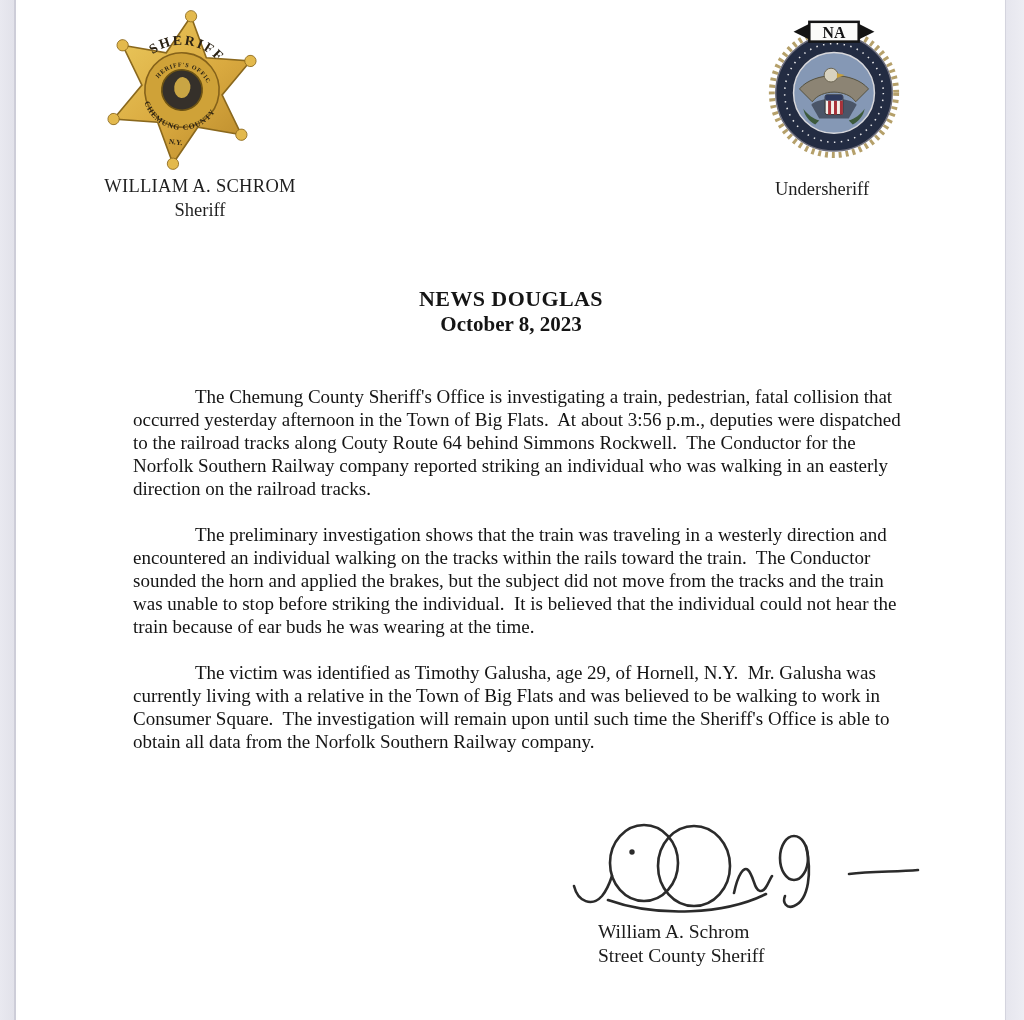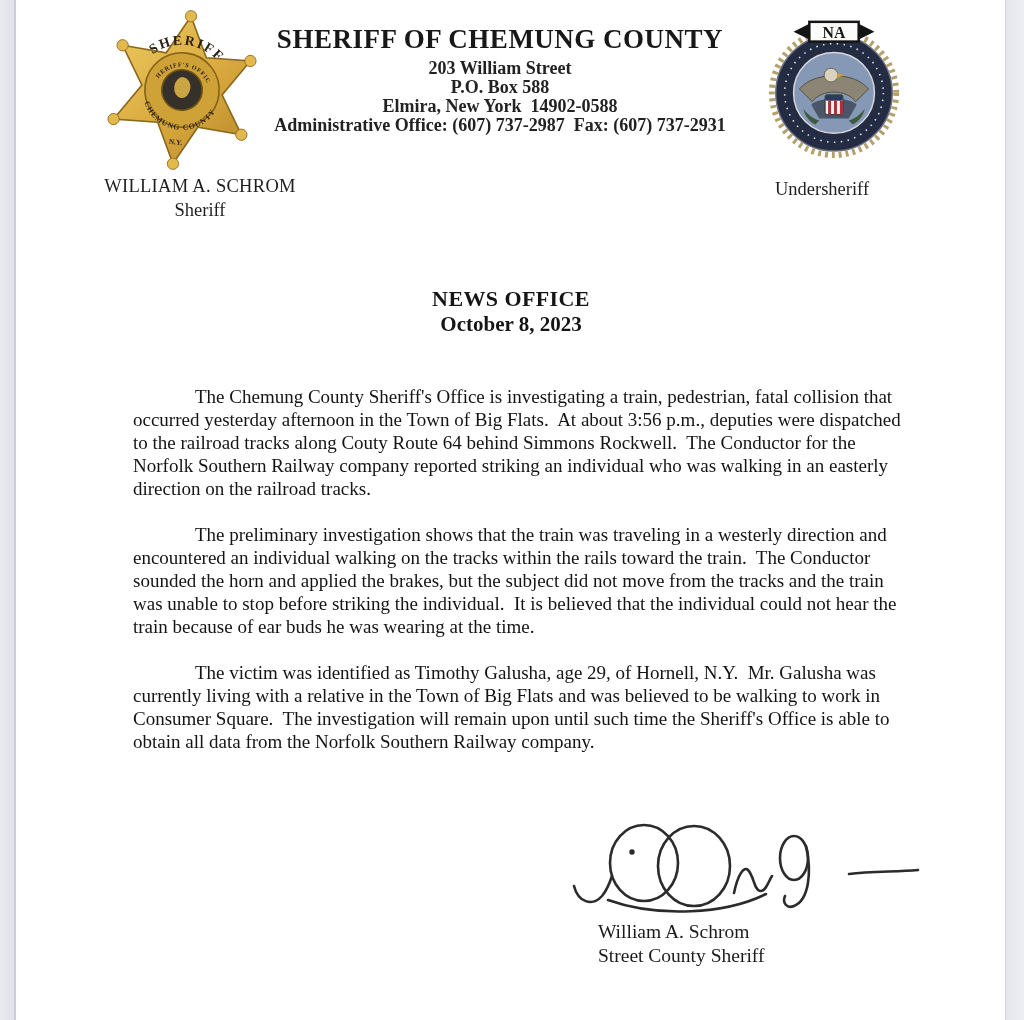--- a/index.html
+++ b/index.html
@@ -94,27 +94,20 @@
       <text font-size="7.5" font-weight="bold" letter-spacing="1" fill="#2a2113" font-family="Liberation Serif,serif">
         <textPath href="#arcMid" startOffset="50%" text-anchor="middle">SHERIFF'S OFFICE</textPath>
       </text>
       <text font-size="9.5" font-weight="bold" letter-spacing="1.2" fill="#2a2113" font-family="Liberation Serif,serif">
         <textPath href="#arcBot" startOffset="50%" text-anchor="middle">CHEMUNG COUNTY</textPath>
       </text>
       <text x="100" y="172" font-size="9" font-weight="bold" text-anchor="middle" fill="#2a2113" font-family="Liberation Serif,serif">N.Y.</text>
     </g>
   </svg>
 
-  <div class="header-text">
-    <div class="header-title">SHERIFF OF CHEMUNG COUNTY</div>
-    <div class="header-line">203 William Street</div>
-    <div class="header-line">P.O. Box 588</div>
-    <div class="header-line">Elmira, New York  14902-0588</div>
-    <div class="header-line">Administrative Office: (607) 737-2987  Fax: (607) 737-2931</div>
-  </div>
 
   <svg class="seal-na" viewBox="0 0 150 150">
     <circle cx="75" cy="84" r="63" fill="none" stroke="#b5a06a" stroke-width="6" stroke-dasharray="3 4"></circle>
     <circle cx="75" cy="84" r="59" fill="#232c42" stroke="#6d6d7a" stroke-width="1.5"></circle>
     <circle cx="75" cy="84" r="41" fill="#8598b5" stroke="#d8d8dc" stroke-width="1.5"></circle>
     <circle cx="75" cy="84" r="50" fill="none" stroke="#e8e8ea" stroke-width="1.6" stroke-dasharray="1.5 5.5"></circle>
     <path d="M40,80 C55,62 95,62 110,80 L97,93 C88,80 62,80 53,93 Z" fill="#8c8474" stroke="#53503f" stroke-width="1"></path>
     <circle cx="72" cy="66" r="7" fill="#d8d2bf" stroke="#6b6552" stroke-width="1"></circle>
     <path d="M78,64 L86,66 L78,69 Z" fill="#c9a13c"></path>
     <path d="M52,96 C60,88 90,88 98,96 L90,110 L60,110 Z" fill="#4a5568"></path>
@@ -135,21 +128,21 @@
     <div class="official-left">
       <div class="official-name">WILLIAM A. SCHROM</div>
       <div class="official-title">Sheriff</div>
     </div>
     <div class="official-right">
       <div class="official-title">Undersheriff</div>
     </div>
   </div>
 
   <div class="release-heading">
-    <div class="release-title">NEWS OFFICE</div>
+    <div class="release-title">NEWS DOUGLAS</div>
     <div class="release-date">October 8, 2023</div>
   </div>
 
   <div class="body-text">
     <p>The Chemung County Sheriff's Office is investigating a train, pedestrian, fatal collision that occurred yesterday afternoon in the Town of Big Flats.  At about 3:56 p.m., deputies were dispatched to the railroad tracks along Couty Route 64 behind Simmons Rockwell.  The Conductor for the Norfolk Southern Railway company reported striking an individual who was walking in an easterly direction on the railroad tracks.</p>
     <p>The preliminary investigation shows that the train was traveling in a westerly direction and encountered an individual walking on the tracks within the rails toward the train.  The Conductor sounded the horn and applied the brakes, but the subject did not move from the tracks and the train was unable to stop before striking the individual.  It is believed that the individual could not hear the train because of ear buds he was wearing at the time.</p>
     <p>The victim was identified as Timothy Galusha, age 29, of Hornell, N.Y.  Mr. Galusha was currently living with a relative in the Town of Big Flats and was believed to be walking to work in Consumer Square.  The investigation will remain upon until such time the Sheriff's Office is able to obtain all data from the Norfolk Southern Railway company.</p>
   </div>
 
   <svg class="signature-svg" viewBox="0 0 372 118">

